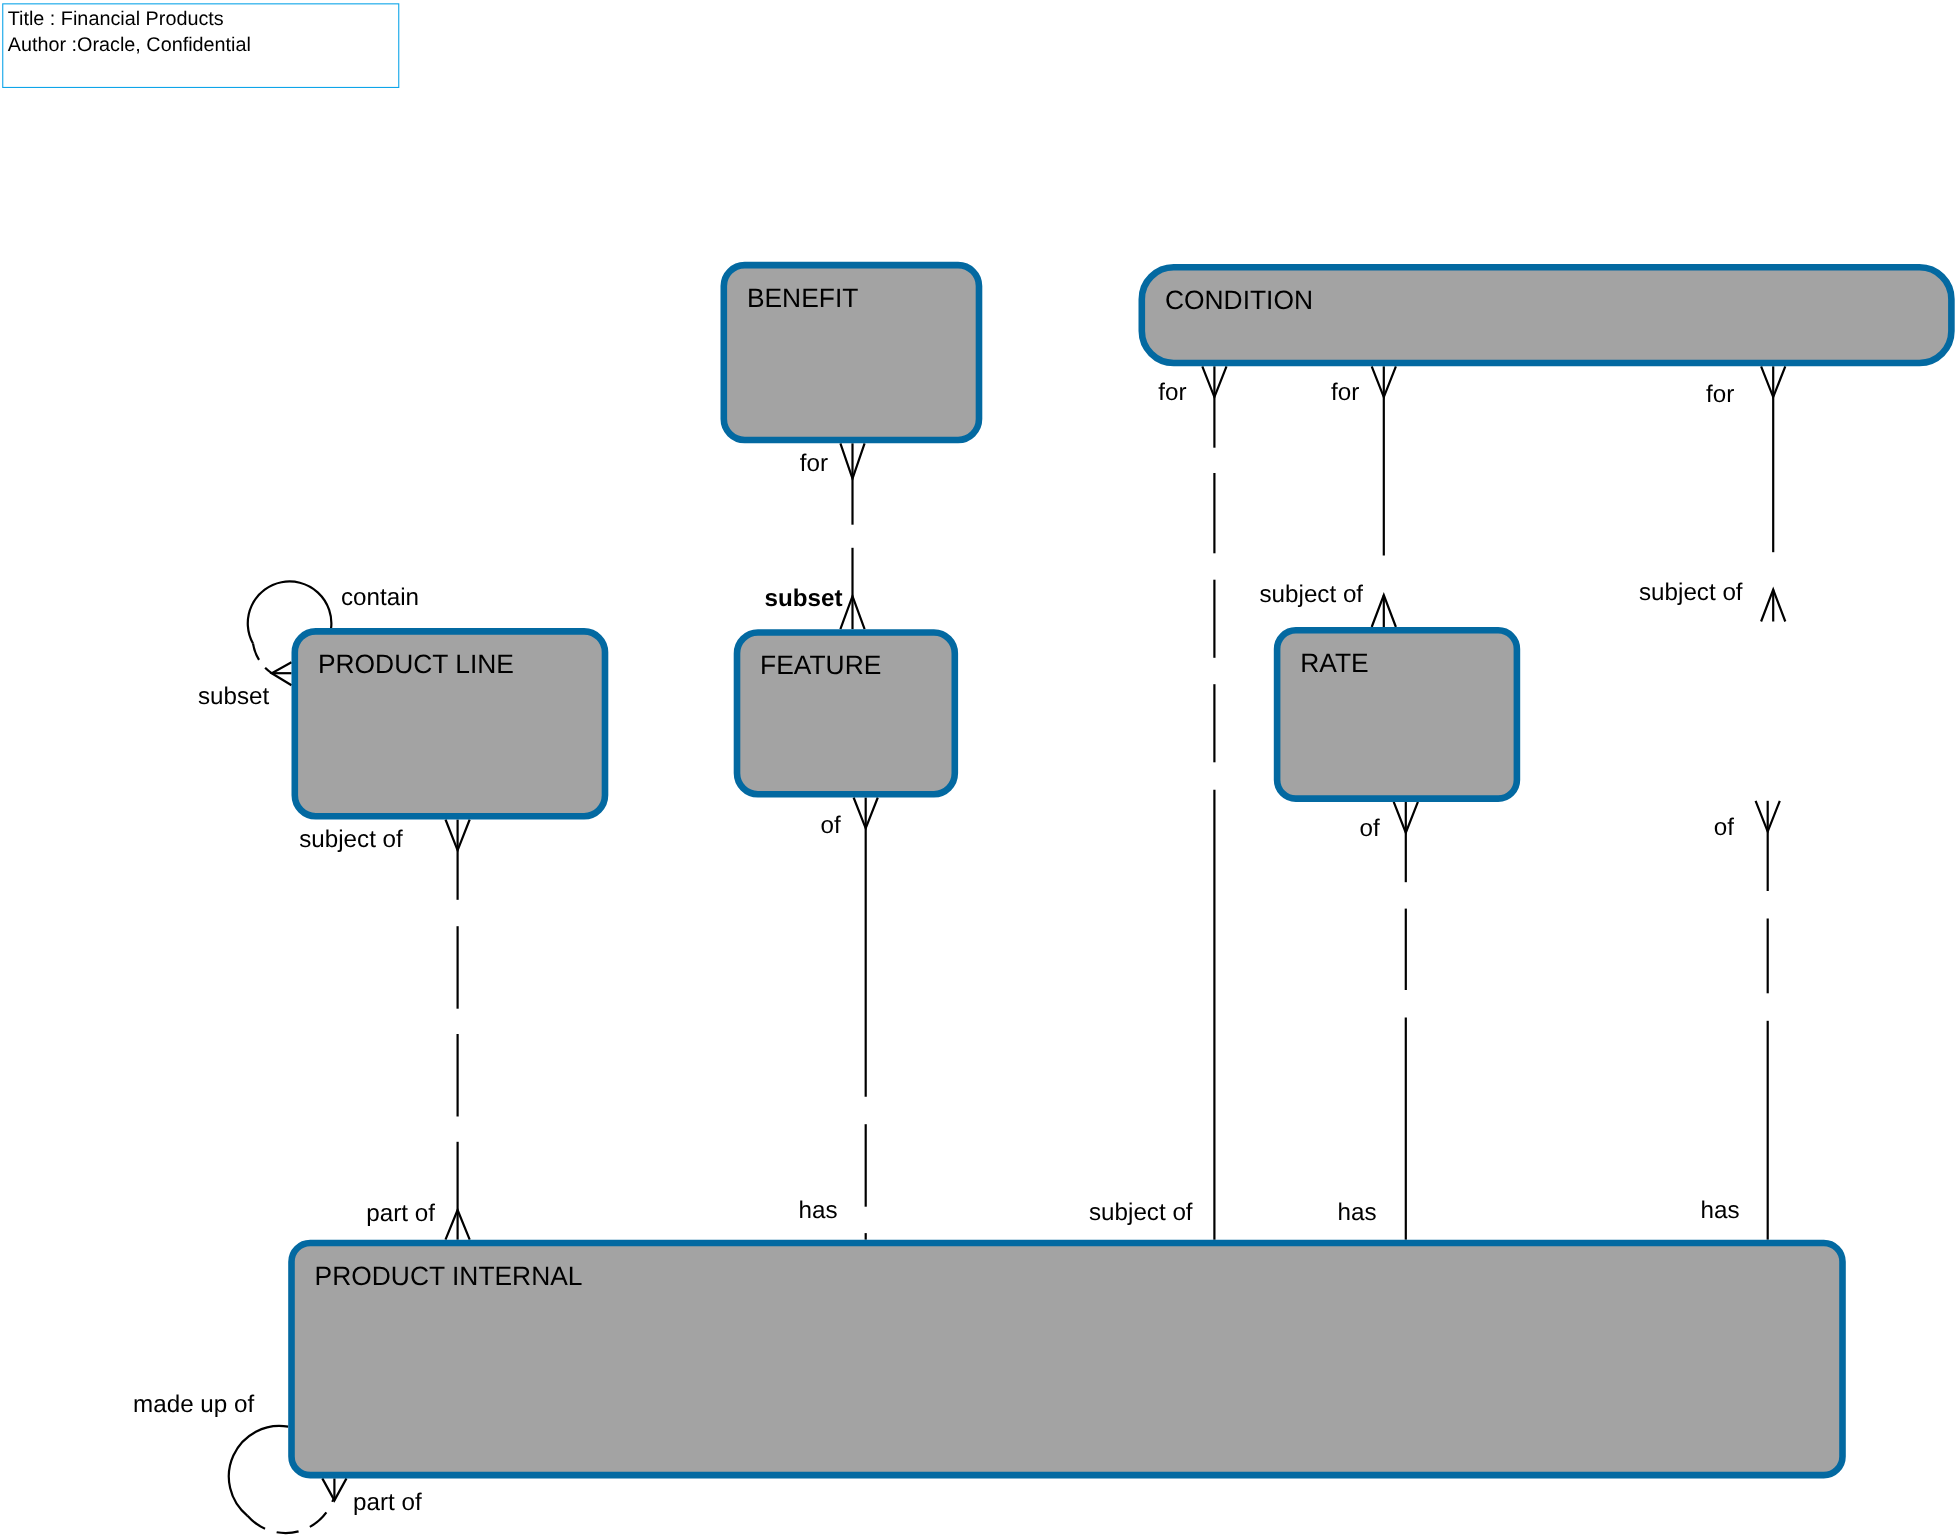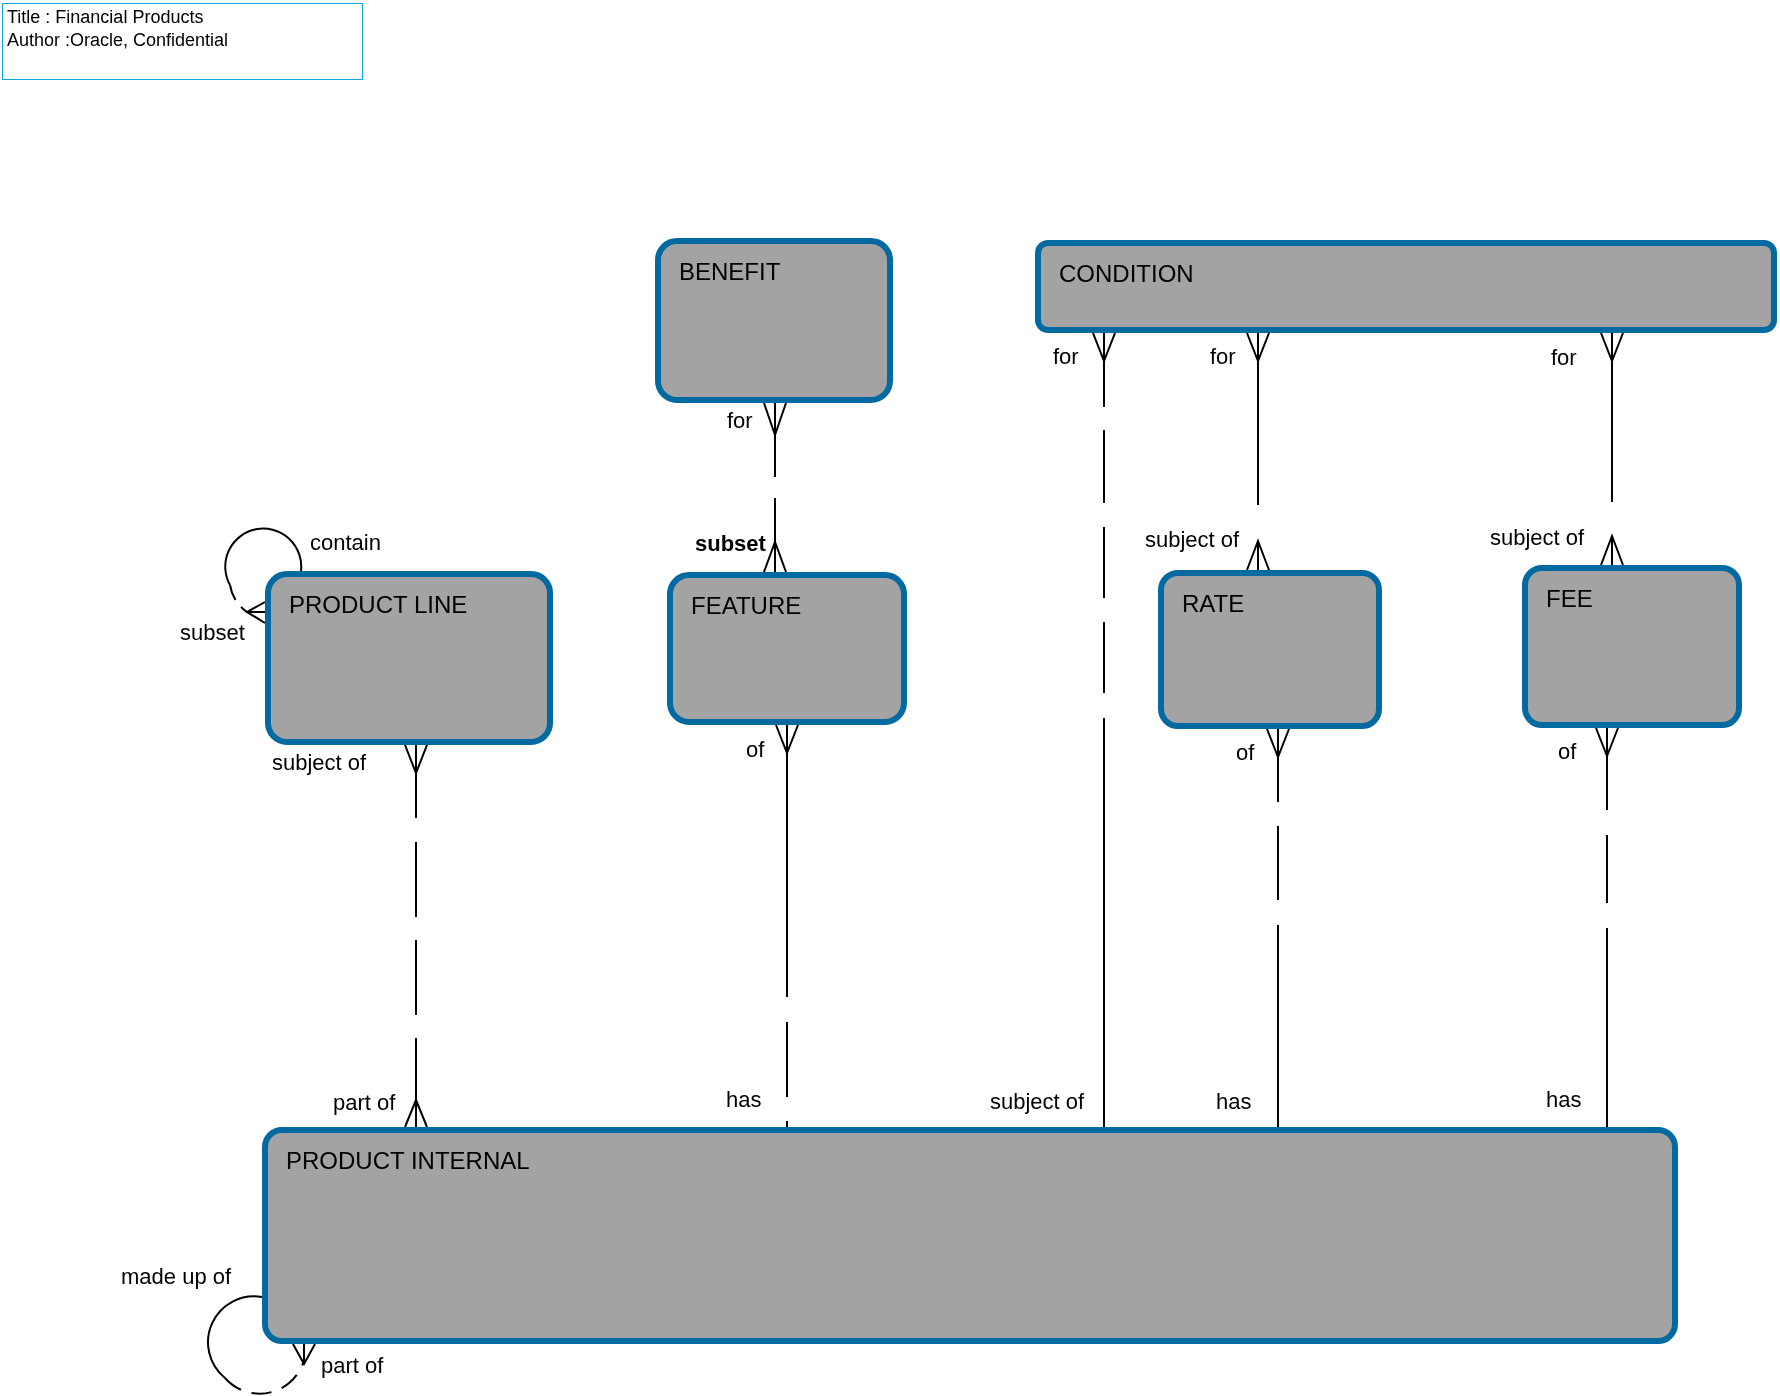--- a/index.html
+++ b/index.html
@@ -130,39 +130,36 @@
 
   <div class="title-block">
     <div>Title : Financial Products</div>
     <div>Author :Oracle, Confidential</div>
   </div>
 
   <div class="entity" style="left:655px;top:238px;width:238px;height:165px;border-radius:22px;">
     <span class="entity-name">BENEFIT</span>
   </div>
 
-  <div class="entity" style="left:1035px;top:240px;width:742px;height:93px;border-radius:13px;">
+  <div class="entity" style="left:1035px;top:240px;width:742px;height:93px;border-radius:32px;">
     <span class="entity-name">CONDITION</span>
   </div>
 
   <div class="entity" style="left:265px;top:571px;width:288px;height:174px;border-radius:22px;">
     <span class="entity-name">PRODUCT LINE</span>
   </div>
 
-  <div class="entity" style="left:667px;top:572px;width:240px;height:153px;border-radius:22px;">
+  <div class="entity" style="left:667px;top:572px;width:204px;height:153px;border-radius:22px;">
     <span class="entity-name">FEATURE</span>
   </div>
 
   <div class="entity" style="left:1158px;top:570px;width:224px;height:159px;border-radius:20px;">
     <span class="entity-name">RATE</span>
   </div>
 
-  <div class="entity" style="left:1522px;top:565px;width:220px;height:163px;border-radius:20px;">
-    <span class="entity-name">FEE</span>
-  </div>
 
   <div class="entity" style="left:262px;top:1127px;width:1416px;height:217px;border-radius:20px;">
     <span class="entity-name">PRODUCT INTERNAL</span>
   </div>
 
   <span class="rel-label" style="left:727px;top:408px;">for</span>
   <span class="rel-label" style="left:695px;top:531px;font-weight:bold;">subset</span>
 
   <span class="rel-label" style="left:310px;top:530px;">contain</span>
   <span class="rel-label" style="left:180px;top:620px;">subset</span>

